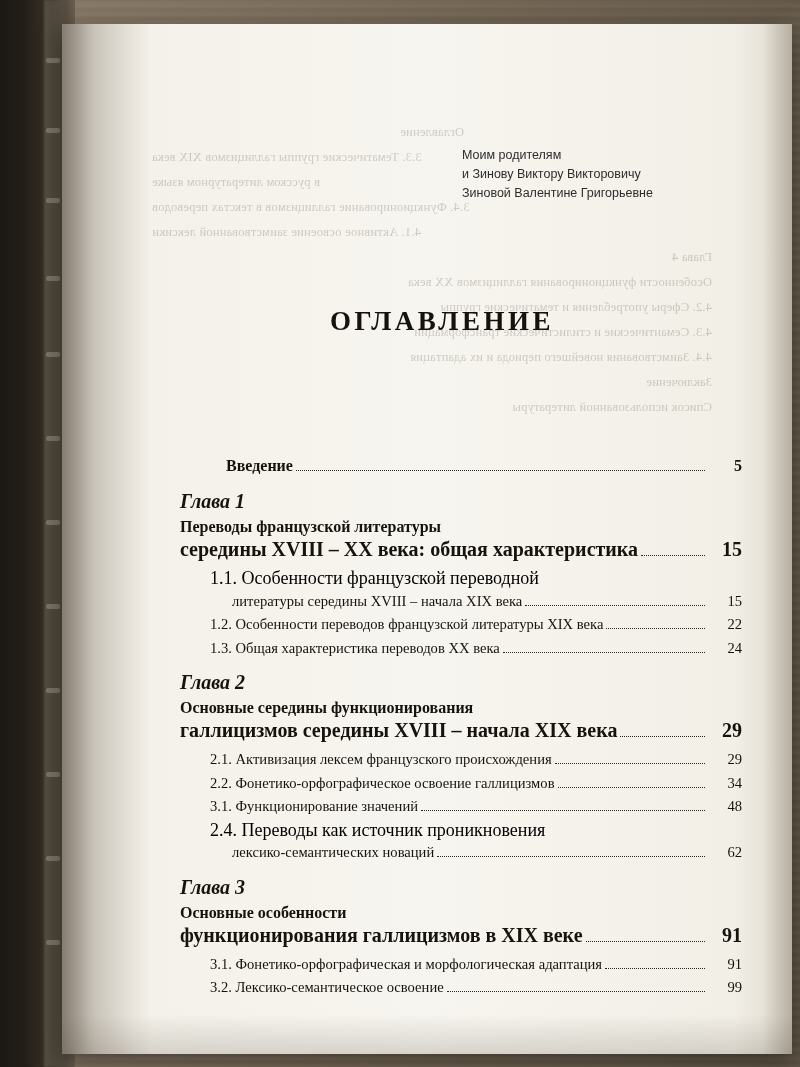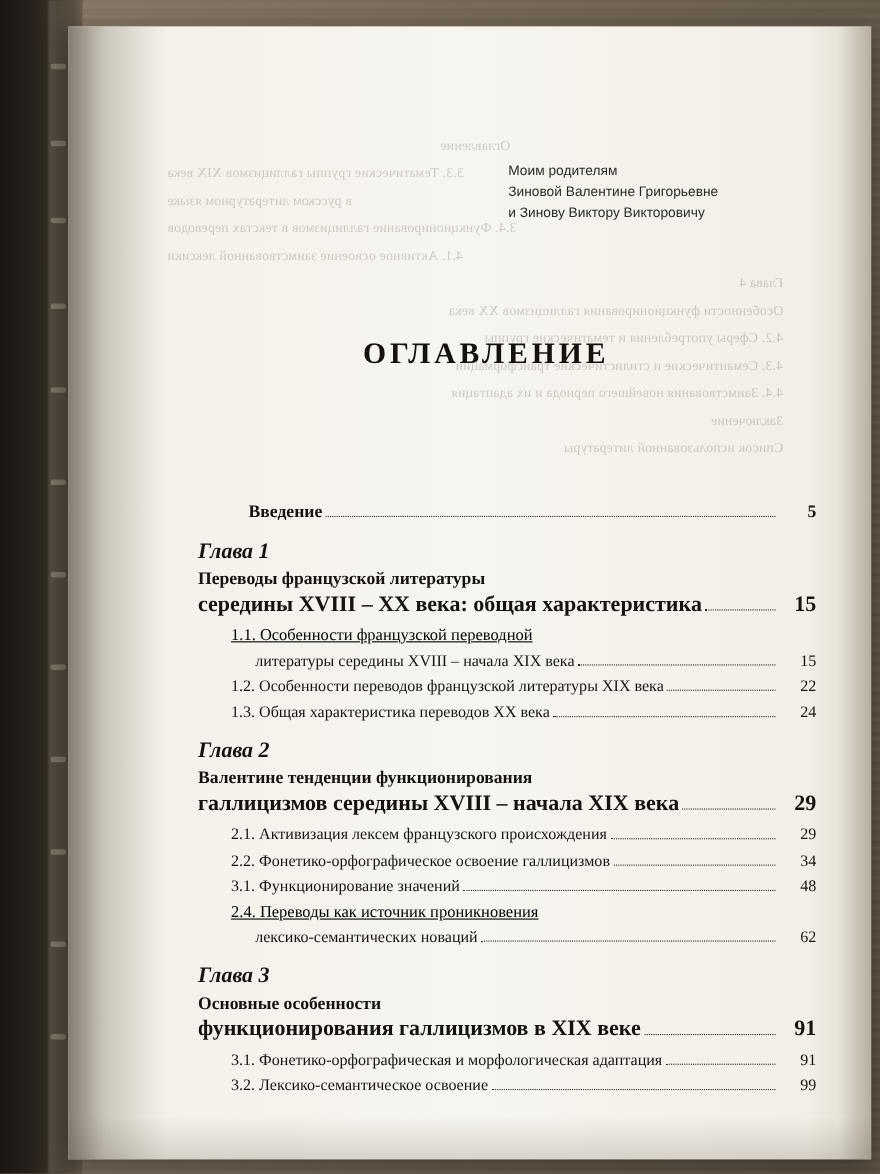--- a/index.html
+++ b/index.html
@@ -184,23 +184,22 @@
   .sub-list { margin-top: 6px; }
   .sub {
     margin-left: 30px;
     font-size: 14.6px;
     line-height: 22.5px;
     margin-bottom: 1px;
   }
   .sub .pg { font-weight: normal; }
   .sub-cont {
     margin-left: 30px;
-    font-size: 15px;
+    font-size: 18px;
     line-height: 22.5px;
-    text-decoration: underline;
   }
   .indent-2 { padding-left: 22px; }
 
   
   #page-bottom-shade {
     position: absolute;
     left: 0; bottom: 0;
     width: 100%; height: 40px;
     background: linear-gradient(0deg, rgba(70,60,45,0.18), rgba(255,255,255,0));
     pointer-events: none;
@@ -248,22 +247,22 @@
       <span class="bl">4.3. Семантические и стилистические трансформации</span>
       <span class="bl">4.4. Заимствования новейшего периода и их адаптация</span>
       <span class="bl">Заключение</span>
       <span class="bl">Список использованной литературы</span>
     </div>
 
     <div id="content">
 
       <div class="dedication">
         <div>Моим родителям</div>
+        <div>и Зинову Виктору Викторовичу</div>
         <div>Зиновой Валентине Григорьевне</div>
-        <div>и Зинову Виктору Викторовичу</div>
       </div>
 
       <div class="doc-title">ОГЛАВЛЕНИЕ</div>
 
       <div id="toc">
 
         <div class="row entry-intro">
           <span class="txt">Введение</span>
           <span class="leader"></span>
           <span class="pg">5</span>
@@ -293,21 +292,21 @@
             <div class="row sub">
               <span class="txt">1.3. Общая характеристика переводов XX века</span>
               <span class="leader"></span>
               <span class="pg">24</span>
             </div>
           </div>
         </div>
 
         <div class="chapter-block">
           <div class="chapter-label">Глава 2</div>
-          <div class="chapter-title-plain">Валентине тенденции функционирования</div>
+          <div class="chapter-title-plain">Основные середины функционирования</div>
           <div class="row chapter-line">
             <span class="txt">галлицизмов середины XVIII – начала XIX века</span>
             <span class="leader"></span>
             <span class="pg">29</span>
           </div>
 
           <div class="sub-list">
             <div class="row sub">
               <span class="txt">2.1. Активизация лексем французского происхождения</span>
               <span class="leader"></span>

